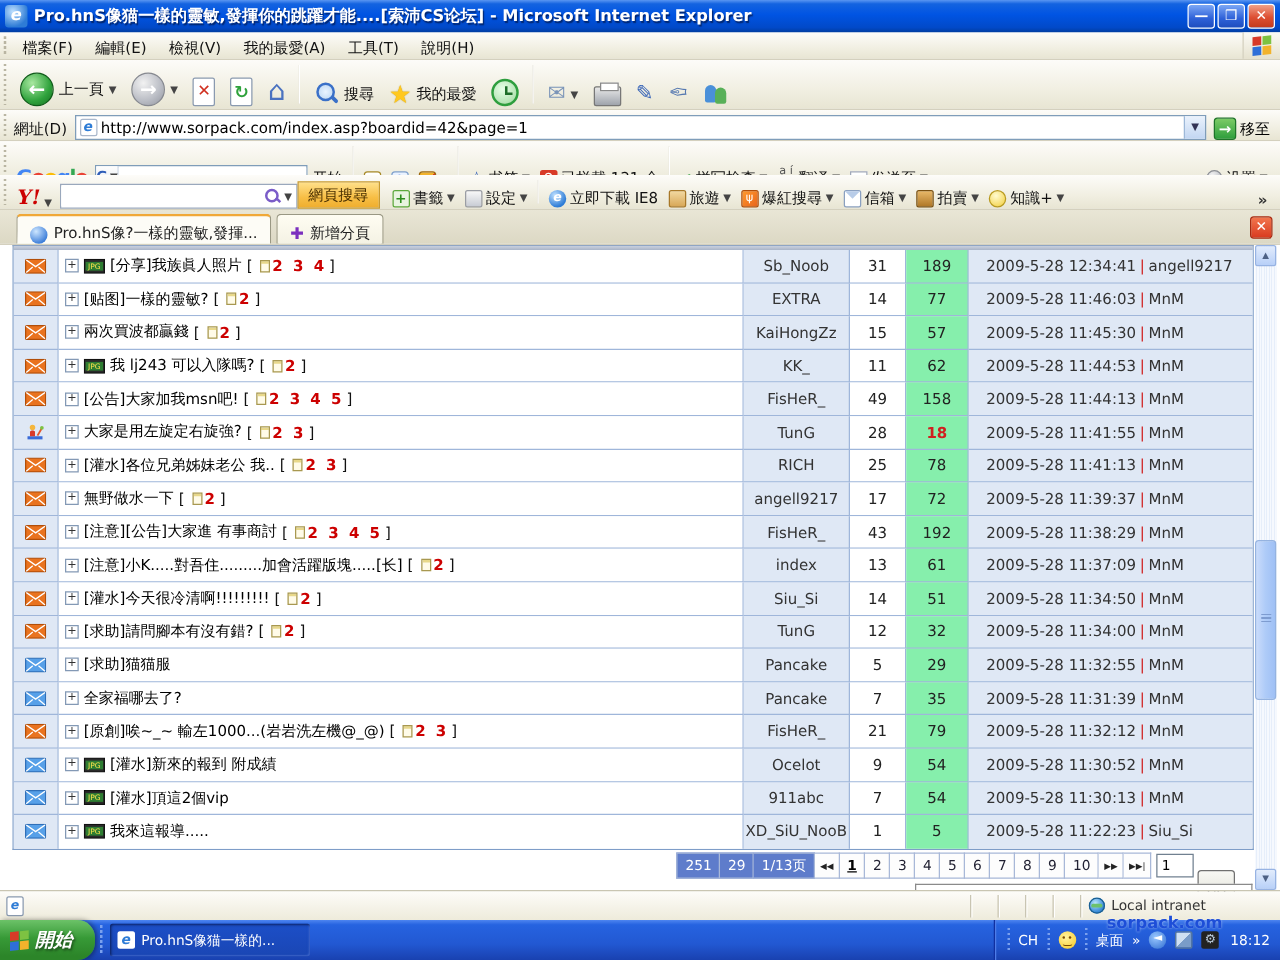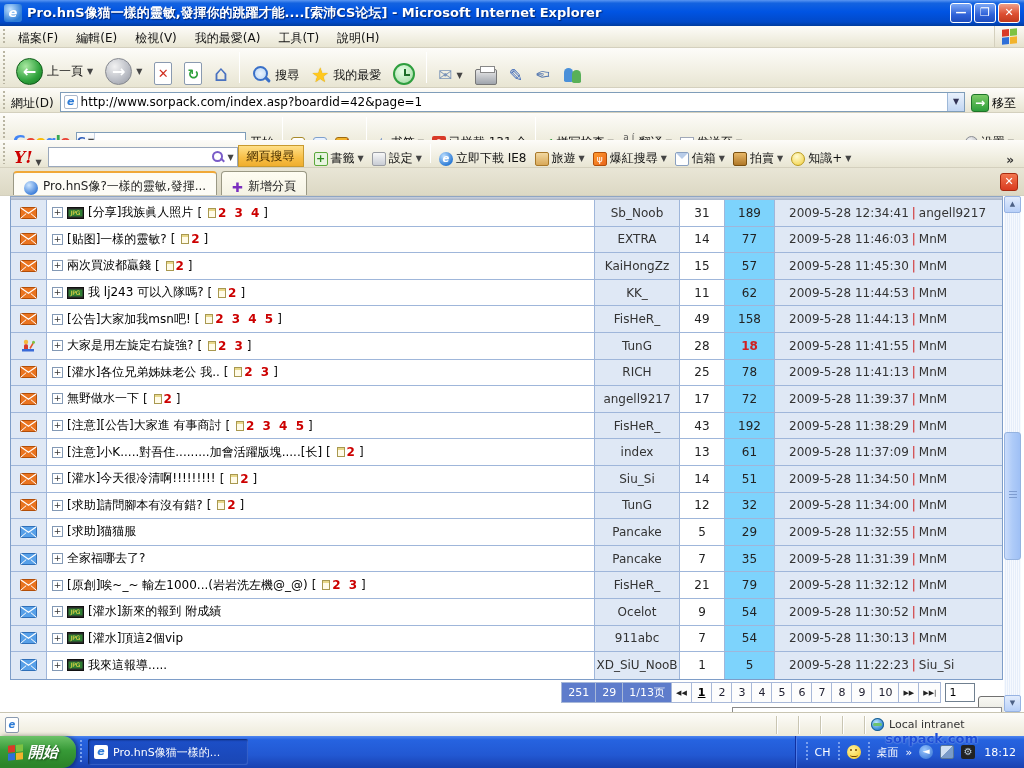--- a/index.html
+++ b/index.html
@@ -141,34 +141,34 @@
   #forum-rows { position:absolute; left:10px; top:4px; width:993px; border:1px solid #7E9DC8; border-top:none; }
   .frow { display:flex; height:26.6px; }
   .fc { border-right:1px solid #9FB6DA; border-bottom:1px solid #9FB6DA; display:flex; align-items:center;
     font-size:12px; color:#222; overflow:hidden; white-space:nowrap; }
   .frow .fc:last-child { border-right:none; }
   .frow:last-child .fc { border-bottom:none; }
   .c-ico  { width:36px; background:#DFE8F5; justify-content:center; }
   .c-topic{ width:548px; background:#FFFFFF; padding-left:5px; gap:4px; }
   .c-auth { width:85px; background:#DFE8F5; justify-content:center; color:#333; }
   .c-rep  { width:45px; background:#FFFFFF; justify-content:center; }
-  .c-view { width:50px; background:#7dd3fc; justify-content:center; }
+  .c-view { width:50px; background:#86efac; justify-content:center; }
   .c-view.red { color:#D02020; font-weight:bold; }
   .c-last { width:227px; background:#DFE8F5; padding-left:14px; color:#333; }
   .plus { width:11px; height:11px; border:1px solid #8399B5; background:#fff; color:#333; font-size:9px;
     line-height:9px; text-align:center; flex:none; }
   .tlink { color:#000000; }
   .pages { color:#111; display:inline-flex; align-items:center; gap:2px; }
   .pgdoc { width:8px; height:10px; background:#FFFBE8; border:1px solid #A89850; box-shadow:inset 0 2px 0 #E8D88A; display:inline-block; }
   .pgn { color:#CC0000; font-weight:bold; letter-spacing:2px; }
   .lpipe { color:#D02020; padding:0 3px; }
   .ldate { color:#333; }
   .lby { color:#333; }
 
-  #pagination { position:absolute; top:486px; right:16px; height:21px; display:flex; align-items:center; }
+  #pagination { position:absolute; top:486px; right:36px; height:21px; display:flex; align-items:center; }
   .pcell { height:21px; display:flex; align-items:center; justify-content:center; border:1px solid #A8B8D8;
     border-left:none; background:#FDFDFD; color:#223; font-size:11px; padding:0 6px; }
   .pcell:first-child { border-left:1px solid #A8B8D8; }
   .pinfo { background:#5E7CCB; color:#fff; }
   .pnum.cur { font-weight:bold; text-decoration:underline; color:#000; }
   .parrow { font-size:7px; color:#222; padding:0 4px; }
   .pinput { width:30px; height:19px; margin-left:4px; border:1px solid #708090; font-size:11px; padding-left:3px; font-family:inherit; }
   .pgo { margin-left:3px; height:21px; padding:16px 6px; display:flex; align-items:center; font-size:10px; color:#222;
     border:1px solid #707070; border-radius:3px; background:linear-gradient(180deg,#F8F8F4,#D8D8CC);margin-top:40px; }
   .next-partial { position:absolute; top:511px; right:22px; width:270px; height:5px; background:#fff; border:1px solid #8A8A8A; border-bottom:none; }

